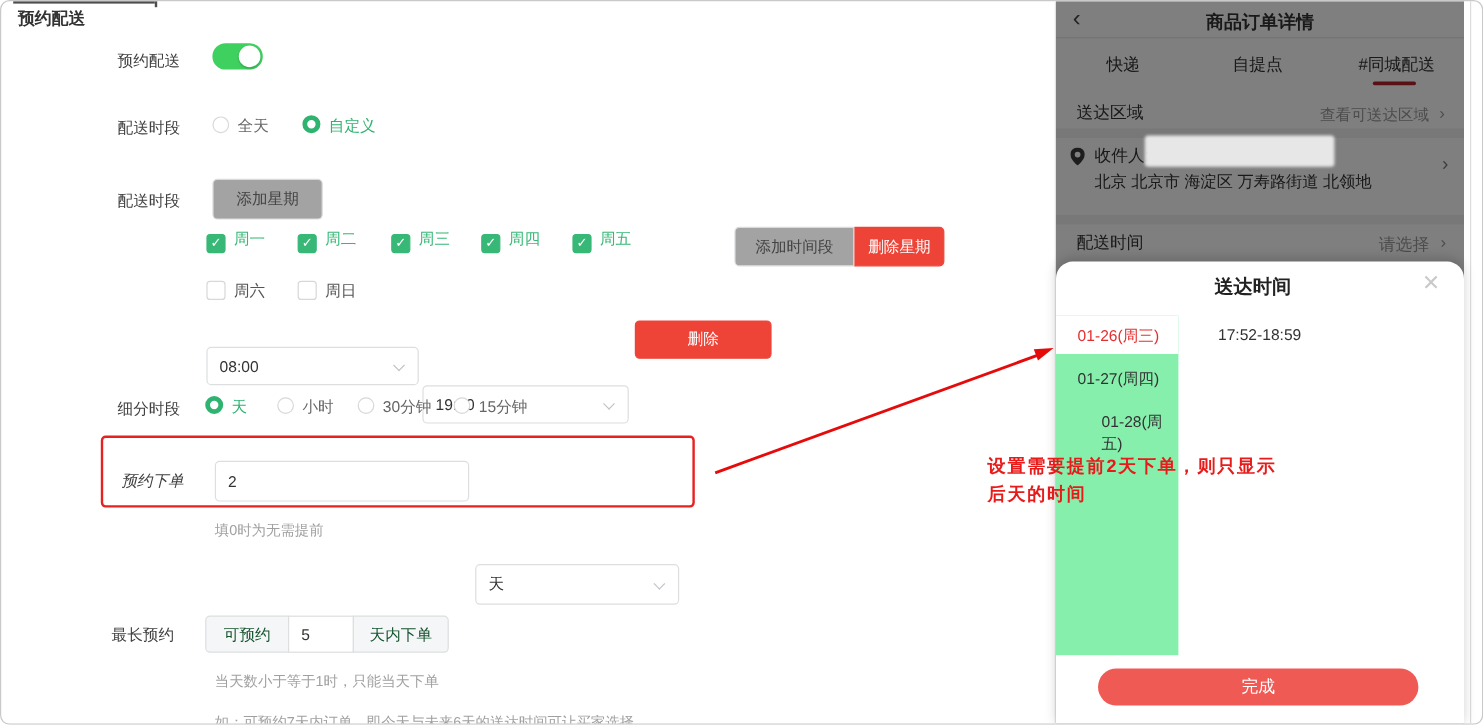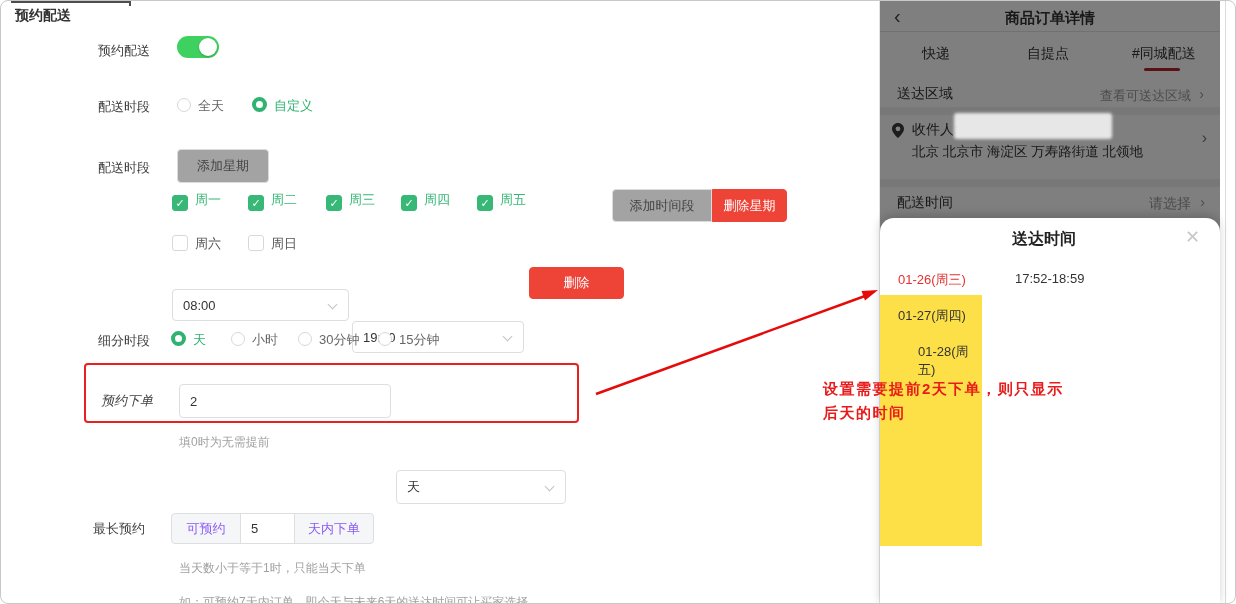--- a/index.html
+++ b/index.html
@@ -33,31 +33,31 @@
   .btn-red { background:#ee4438; border:1px solid #ee4438; color:#fff; font-size:13px;
              display:flex; align-items:center; justify-content:center; cursor:pointer; border-radius:4px; }
 
   .selectbox { border:1px solid #dcdee0; border-radius:4px; background:#fff; font-size:13px; color:#333;
                display:flex; align-items:center; padding:0 10px; position:relative; cursor:pointer; }
   .chev { width:7px; height:7px; border-right:1.5px solid #bfc3c9; border-bottom:1.5px solid #bfc3c9;
           transform:rotate(45deg); position:absolute; right:12px; top:11px; }
   .textinput { border:1px solid #dcdee0; border-radius:4px; font-size:13px; color:#333; padding:0 10px;
                font-family:"Liberation Sans","DejaVu Sans",sans-serif; }
 
-  .addon { background:#f5f6f8; border:1px solid #dcdee0; font-size:13px; color:#8b5cf6;
+  .addon { background:#f5f6f8; border:1px solid #dcdee0; font-size:13px; color:#14532d;
            display:flex; align-items:center; justify-content:center; }
 
   
   #phone { left:878px; top:0; width:340px; height:604px; background:#fff; border-left:1px solid #e2e2e2; }
   .p14 { font-size:14px; color:#333; }
   .muted { font-size:13px; color:#999; }
   #scrim { left:0; top:0; width:340px; height:604px; background:rgba(0,0,0,0.5); z-index:5; }
   #sheet { left:0; top:217px; width:340px; height:387px; background:#fff; border-radius:14px 14px 0 0;
            z-index:10; box-shadow:0 -3px 10px rgba(0,0,0,.18); }
-  .datecol { left:0; top:45px; width:102px; height:283px; background:#fde047; }
+  .datecol { left:0; top:45px; width:102px; height:283px; background:#86efac; }
   .dateitem { font-size:13px; color:#333; }
   .dateitem.sel { color:#e23030; }
   .done { left:35px; top:339px; width:267px; height:31px; border-radius:16px; background:#ef5a55; color:#fff;
           font-size:14px; display:flex; align-items:center; justify-content:center; cursor:pointer; }
 
   .annot { color:#e81b1b; font-weight:bold; font-size:15px; line-height:24px; letter-spacing:1.5px; z-index:40; }
   #redbox { left:83px; top:362px; width:495px; height:60px; border:2px solid #e82020; border-radius:4px; z-index:3; }
   #arrow { left:0; top:0; width:1236px; height:604px; pointer-events:none; z-index:40; }
   .blurpatch { background:#e7e7e7; filter:blur(1.5px); border-radius:3px; z-index:6; }
   .topbar { background:#4d4d4d; }
@@ -115,21 +115,21 @@
   <div class="abs btn-red" style="left:711px; top:188px; width:75px; height:33px; border-radius:0 4px 4px 0;">删除星期</div>
 
   <div class="abs selectbox" style="left:171px; top:266px; width:177px; height:32px;">
     <span>08:00</span>
     <span class="chev"></span>
   </div>
   <div class="abs selectbox" style="left:351px; top:266px; width:172px; height:32px;">
     <span>19:00</span>
     <span class="chev"></span>
   </div>
-  <div class="abs btn-red" style="left:528px; top:266px; width:95px; height:32px;">删除</div>
+  <div class="abs btn-red" style="left:528px; top:266px; width:114px; height:32px;">删除</div>
 
   <div class="abs lbl" style="left:97px; top:331px;">细分时段</div>
   <div class="abs" style="left:170px; top:329px;">
     <span class="radio on"></span><span class="rlabel green">天</span>
   </div>
   <div class="abs" style="left:230px; top:329px;">
     <span class="radio"></span><span class="rlabel">小时</span>
   </div>
   <div class="abs" style="left:297px; top:329px;">
     <span class="radio"></span><span class="rlabel">30分钟</span>
@@ -192,20 +192,21 @@
 
       <div class="abs datecol">
         <div class="abs" style="left:0; top:0; width:102px; height:32px; background:#fff;"></div>
         <div class="abs dateitem sel" style="left:18px; top:8px;">01-26(周三)</div>
         <div class="abs dateitem" style="left:18px; top:44px;">01-27(周四)</div>
         <div class="abs dateitem" style="left:18px; top:80px;margin-left:20px;">01-28(周五)</div>
       </div>
 
       <div class="abs" style="left:135px; top:53px; font-size:13px; color:#333;">17:52-18:59</div>
 
+      <div class="abs done">完成</div>
     </div>
   </div>
 
   <div class="abs" style="left:1224px; top:0; width:1px; height:604px; background:#dcdcdc;"></div>
 
   <div class="abs annot" style="left:822px; top:376px; width:300px;">
     <div>设置需要提前2天下单，则只显示</div>
     <div>后天的时间</div>
   </div>
 

